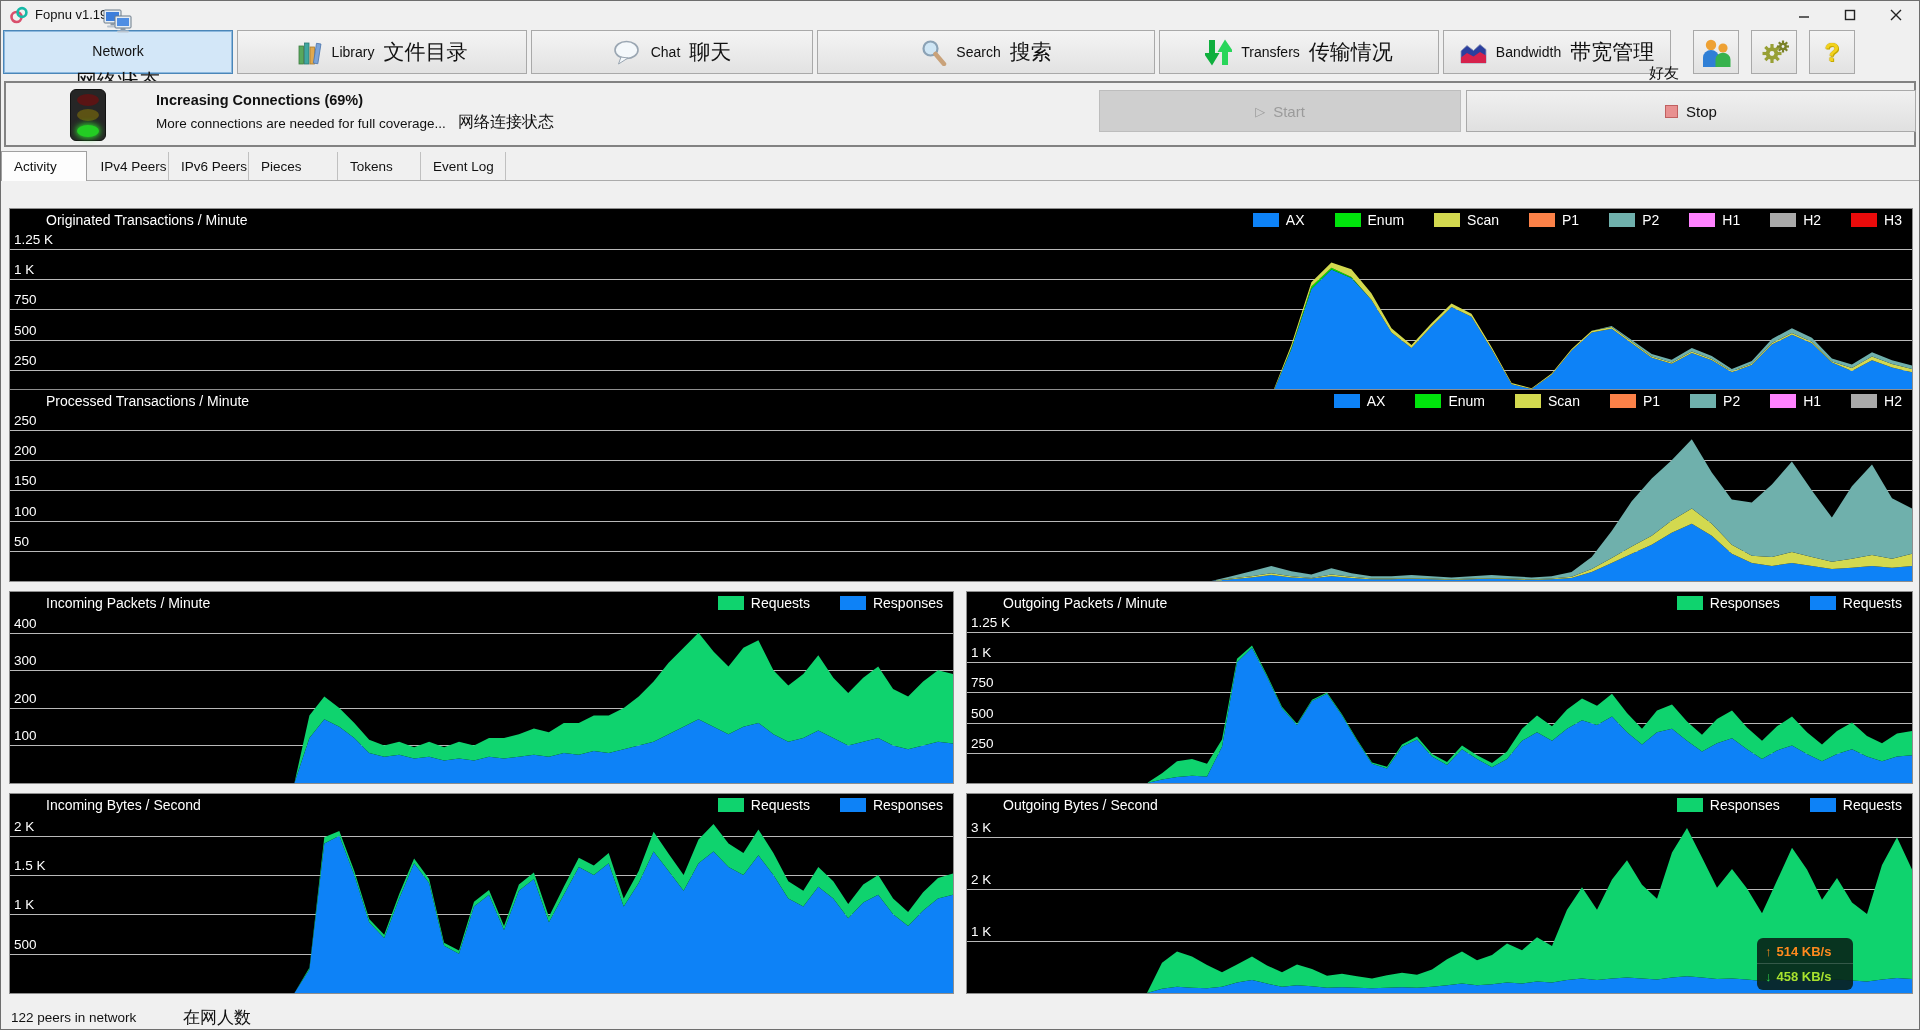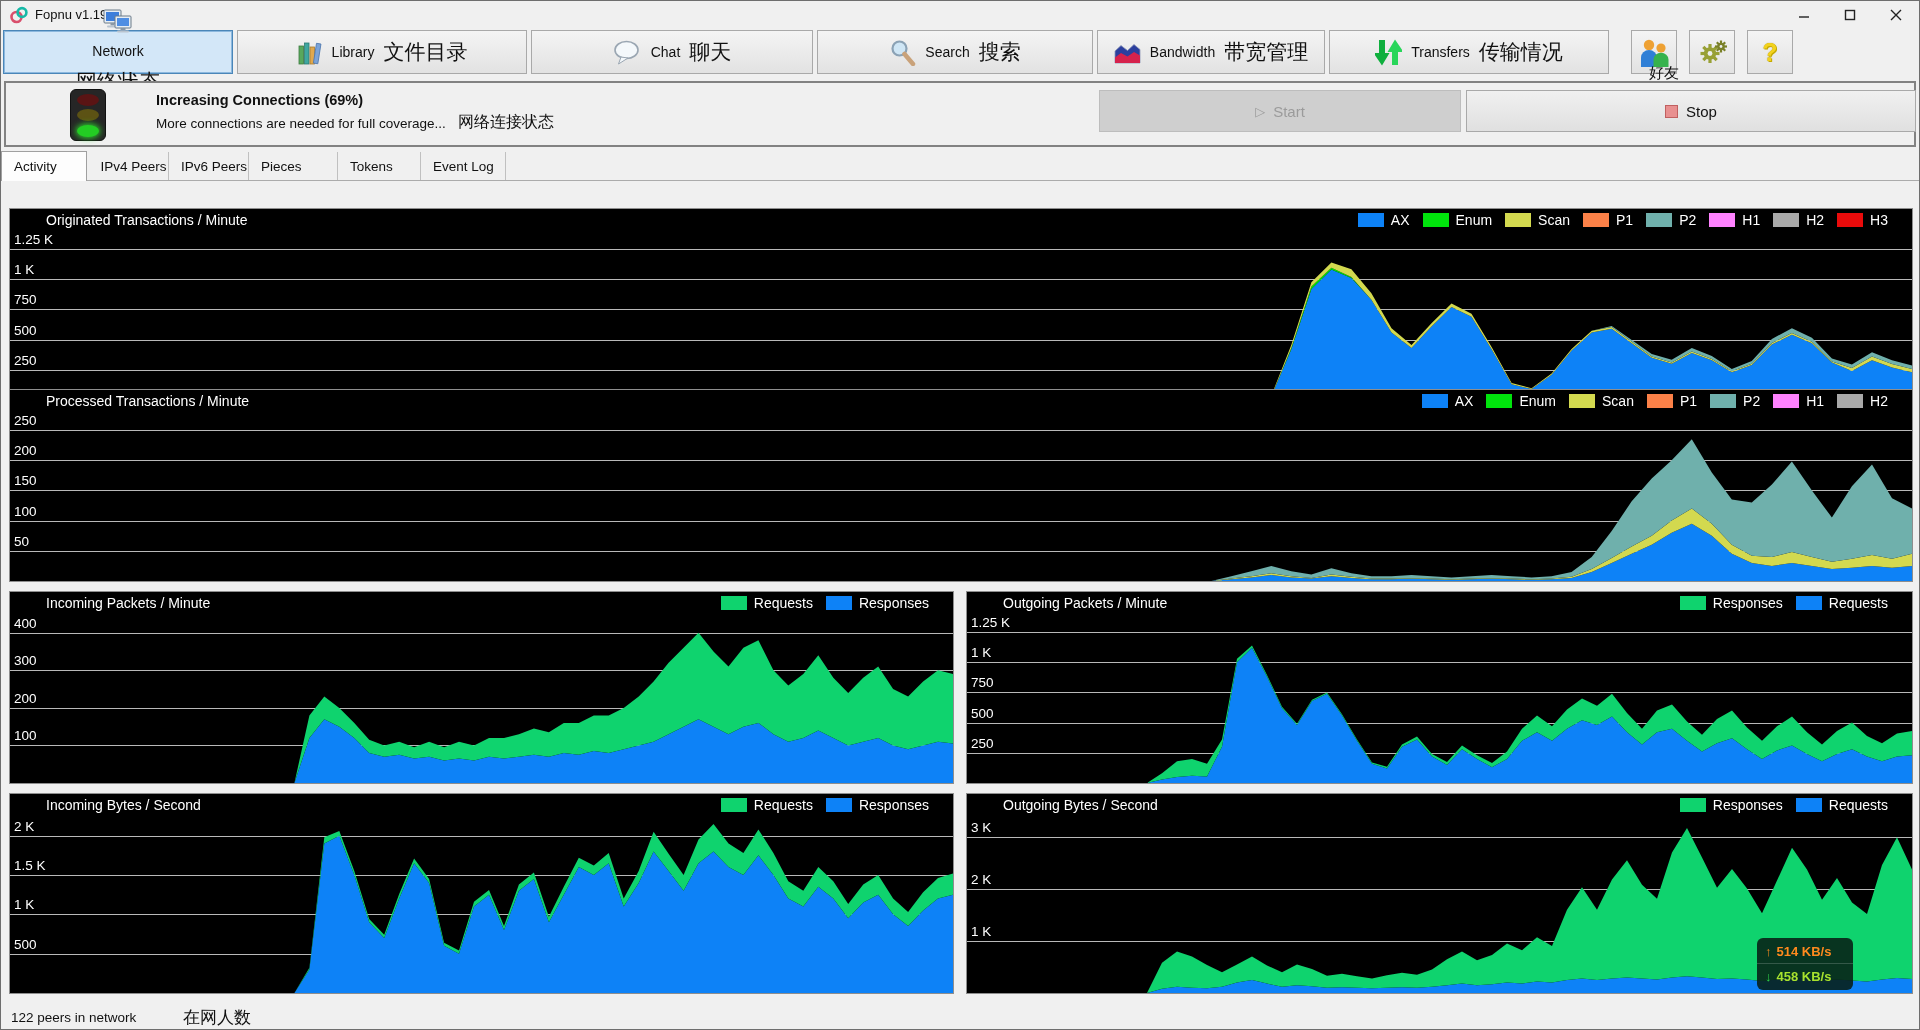--- a/index.html
+++ b/index.html
@@ -46,21 +46,21 @@
   .viewtabs{position:absolute;top:150px;left:0;right:0;height:30px;border-bottom:1px solid #ababab;
             box-sizing:border-box;display:flex;align-items:flex-end;}
   .vtab{height:28px;display:flex;align-items:center;padding-left:12px;font-size:13.5px;color:#111;
         border-right:1px solid #c0c0c0;box-sizing:border-box;background:#f0f0f0;}
   .vtab.active{background:#fdfdfd;height:30px;border:1px solid #a0a0a0;border-bottom:none;margin-bottom:-1px;}
   
   .charts{position:absolute;top:180px;left:0;right:0;height:822px;background:#f0f0f0;}
   .chartpanel{position:absolute;background:#000;border:1px solid #8e8e8e;box-sizing:border-box;}
   .ct-row{position:absolute;top:0;left:0;right:0;height:22px;display:flex;justify-content:space-between;align-items:center;}
   .ct-title{padding-left:36px;font-size:14px;color:#fff;white-space:pre;}
-  .ct-legend{display:flex;gap:13px;align-items:center;padding-right:24px;}
+  .ct-legend{display:flex;gap:30px;align-items:center;padding-right:10px;}
   .lg-item{display:flex;align-items:center;gap:7px;}
   .lg-swatch{width:26px;height:14px;display:inline-block;}
   .lg-label{font-size:14px;color:#fff;}
   .ct-plot{position:absolute;top:22px;left:0;right:0;bottom:0;}
   
   .speedbox{position:absolute;right:59px;bottom:3px;width:96px;height:52px;background:rgba(8,30,22,0.88);
             border-radius:6px;z-index:5;display:flex;flex-direction:column;justify-content:space-evenly;padding:2px 0;box-sizing:border-box;}
   .speedrow{display:flex;align-items:center;gap:5px;padding:0 8px;font-size:13px;font-weight:bold;}
   .speedrow.up{color:#ff8a1e;border-bottom:1px solid rgba(255,255,255,0.18);padding-bottom:4px;}
   .speedrow.down{color:#a8e22e;}
@@ -135,49 +135,49 @@
         <div class="tb-tab" style="width: 282px;">
           <span style="display:flex;align-items:center;">
             <svg width="29" height="25" viewBox="0 0 29 25">
               <ellipse cx="13.5" cy="10" rx="11.5" ry="8.5" fill="#f4f8fb" stroke="#9aa6b2" stroke-width="1.6"></ellipse>
               <path d="M8 17 L5.5 24 L15 18 Z" fill="#f4f8fb" stroke="#9aa6b2" stroke-width="1"></path>
             </svg>
           </span>
           <span class="tb-en">Chat</span>
           <span class="tb-zh">聊天</span>
         </div>
-        <div class="tb-tab" style="width: 276px;">
+        <div class="tb-tab" style="width: 338px;">
           <span style="display:flex;align-items:center;">
             <svg width="27" height="27" viewBox="0 0 27 27">
               <circle cx="10.5" cy="9.5" r="7" fill="#cfe6f5" stroke="#8ba2b5" stroke-width="2.2"></circle>
               <line x1="15.5" y1="15" x2="24" y2="25" stroke="#c9a27a" stroke-width="4.5" stroke-linecap="round"></line>
             </svg>
           </span>
           <span class="tb-en">Search</span>
           <span class="tb-zh">搜索</span>
         </div>
+        <div class="tb-tab" style="width: 280px;">
+          <span style="display:flex;align-items:center;">
+            <svg width="27" height="29" viewBox="0 0 27 29">
+              <path d="M4 2 h6 v13 h4.5 L7 27.5 L-1.5 15 H4 Z" fill="#0faf3e"></path>
+              <path d="M23 27 h-6 V14 h-4.5 L20 1.5 L28.5 14 H23 Z" fill="#29d65a"></path>
+            </svg>
+          </span>
+          <span class="tb-en">Transfers</span>
+          <span class="tb-zh">传输情况</span>
+        </div>
         <div class="tb-tab" style="width: 228px;">
           <span style="display:flex;align-items:center;">
             <svg width="27" height="23" viewBox="0 0 27 23">
               <path d="M1 22 V10 L7 4.5 L13.5 9.5 L20 3.5 L26 8.5 V22 Z" fill="#2b3f9e" stroke="#8f98b8" stroke-width="0.8"></path>
               <path d="M1 22 V16.5 L7 12 L13.5 15.5 L20 11 L26 14.5 V22 Z" fill="#d6224c"></path>
             </svg>
           </span>
           <span class="tb-en">Bandwidth</span>
           <span class="tb-zh">带宽管理</span>
-        </div>
-        <div class="tb-tab" style="width: 280px;">
-          <span style="display:flex;align-items:center;">
-            <svg width="27" height="29" viewBox="0 0 27 29">
-              <path d="M4 2 h6 v13 h4.5 L7 27.5 L-1.5 15 H4 Z" fill="#0faf3e"></path>
-              <path d="M23 27 h-6 V14 h-4.5 L20 1.5 L28.5 14 H23 Z" fill="#29d65a"></path>
-            </svg>
-          </span>
-          <span class="tb-en">Transfers</span>
-          <span class="tb-zh">传输情况</span>
         </div>
       </div>
     <div id="toolbar-buttons" style="display:flex;gap:12px;margin-left:18px;">
         <div class="tb-btn">
           <span style="display:flex;align-items:center;">
             <svg width="31" height="29" viewBox="0 0 31 29">
               <circle cx="10" cy="7" r="5.2" fill="#eea133"></circle>
               <path d="M2 29 v-9.5 a8 7.5 0 0 1 16 0 V29 Z" fill="#2f7fd6"></path>
               <circle cx="22" cy="10" r="4.6" fill="#eea133"></circle>
               <path d="M14.5 29 v-7.5 a7.5 6.8 0 0 1 15 0 V29 Z" fill="#37b24d"></path>

